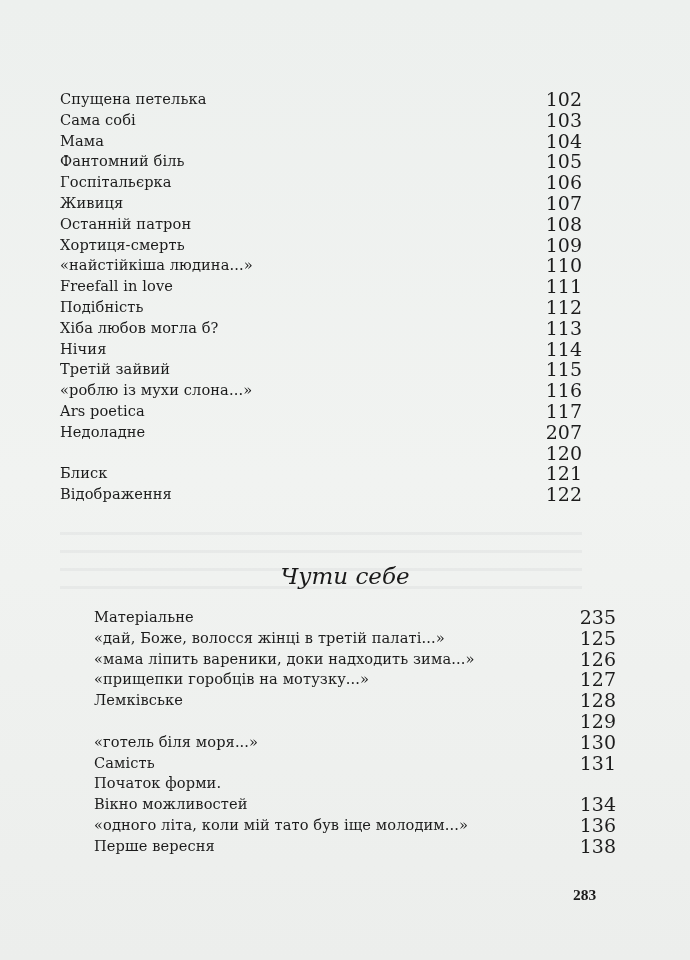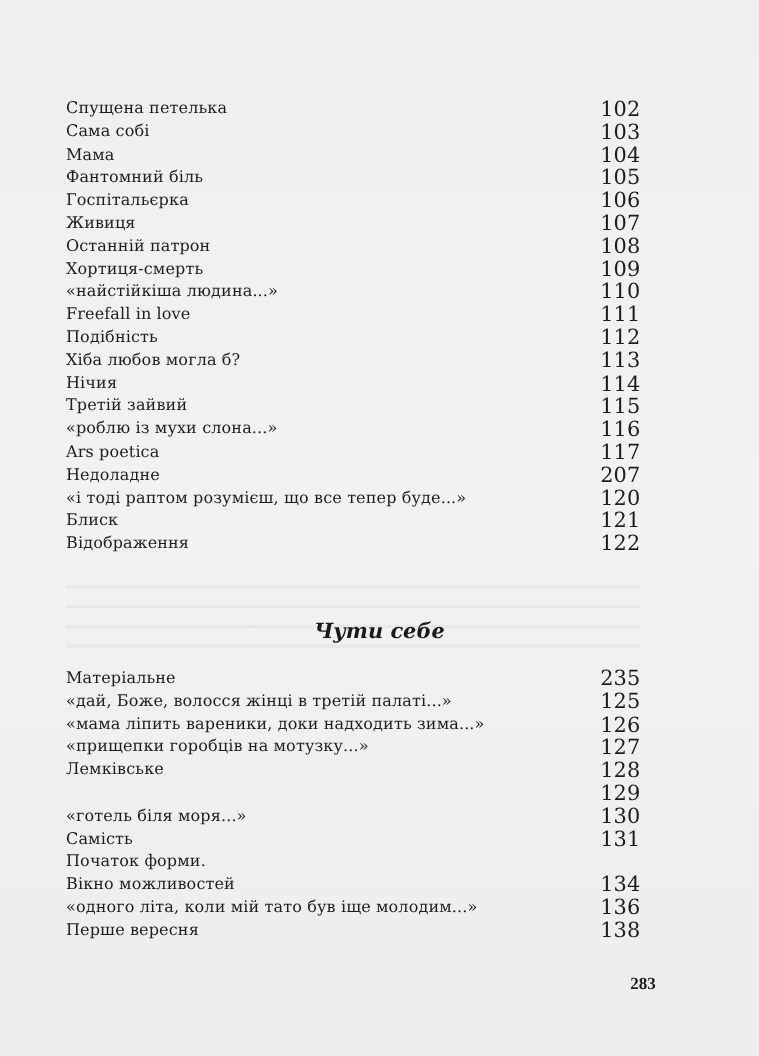--- a/index.html
+++ b/index.html
@@ -33,21 +33,21 @@
       height: 3px;
       margin-bottom: 15px;
       background: rgba(120,125,125,0.07);
     }
     .toc {
       position: absolute;
       left: 60px;
       width: 522px;
     }
     .toc-a { top: 89px; }
-    .toc-b { top: 607px; }
+    .toc-b { top: 607px; margin-left: 34px; }
     .row {
       display: flex;
       align-items: flex-start;
       height: 20.8px;
       line-height: 20.8px;
       font-size: 14.6px;
       white-space: nowrap;
     }
     .row .title {
       flex: 0 0 auto;
@@ -76,23 +76,22 @@
       min-width: 30px;
       font-size: 19px;
     }
     .section-title {
       position: absolute;
       left: 0;
       width: 690px;
       top: 563px;
       text-align: center;
       font-style: italic;
-      font-size: 19px;
+      font-size: 23px;
       color: #1a1a1a;
-      font-weight: bold;
     }
     .folio {
       position: absolute;
       left: 573px;
       top: 886px;
       font-family: "Liberation Serif", serif;
       font-weight: bold;
       font-size: 15.5px;
       color: #1a1a1a;
     }
@@ -189,21 +188,20 @@
         <span class="title">Ars poetica</span>
         <span class="leader"></span>
         <span class="page-num">117</span>
       </div>
     <div class="row">
         <span class="title">Недоладне</span>
         <span class="leader"></span>
         <span class="page-num">207</span>
       </div>
     <div class="row">
-        <span class="title">«і тоді раптом розумієш, що все тепер буде...»</span>
         <span class="leader"></span>
         <span class="page-num">120</span>
       </div>
     <div class="row">
         <span class="title">Блиск</span>
         <span class="leader"></span>
         <span class="page-num">121</span>
       </div>
     <div class="row">
         <span class="title">Відображення</span>

